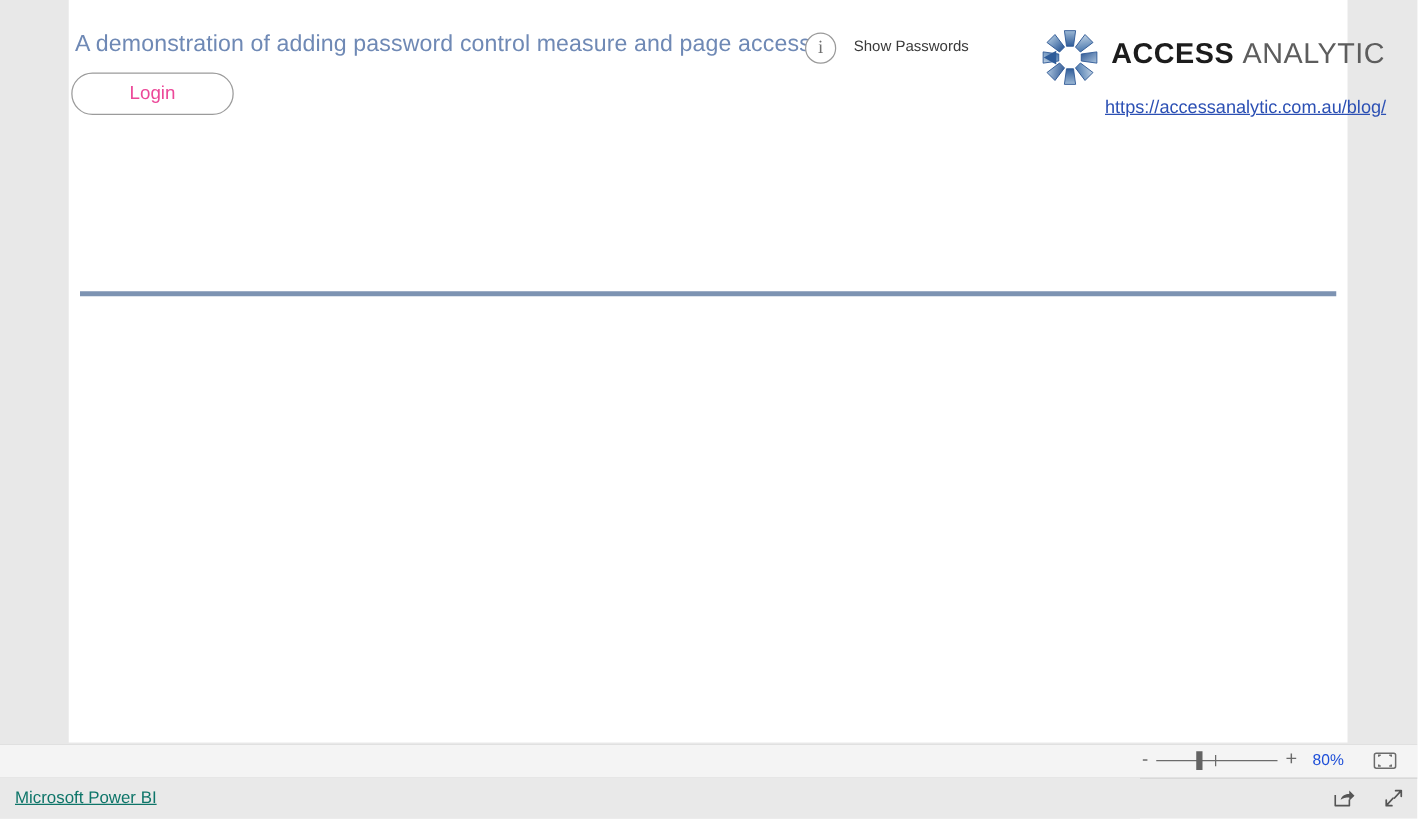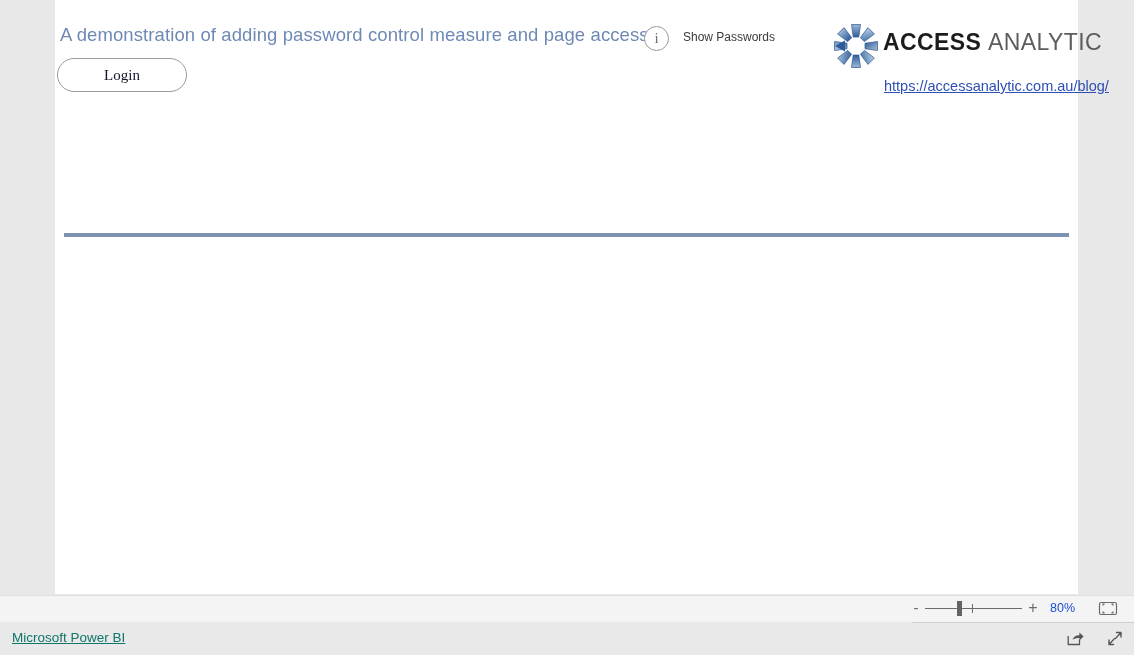--- a/index.html
+++ b/index.html
@@ -84,23 +84,23 @@
   
   .login-button {
     position: absolute;
     left: 2px;
     top: 58px;
     width: 130px;
     height: 34px;
     border: 1.4px solid #9b9b9b;
     border-radius: 17px;
     background: #ffffff;
-    color: #0f172a;
+    color: #ec4899;
     font-size: 15px;
-    font-family: Liberation Serif, serif;
+    font-family: Liberation Sans, sans-serif;
     cursor: pointer;
     padding: 0;
     line-height: 32px;
     text-align: center;
   }
 
   
   .logo-block {
     position: absolute;
     left: 773px;
@@ -110,21 +110,21 @@
   }
   .logo-mark {
     position: absolute;
     left: 2px;
     top: 2px;
     width: 52px;
     height: 52px;
   }
   .logo-wordmark {
     position: absolute;
-    left: 55px;
+    left: 61px;
     top: 11px;
     white-space: nowrap;
     font-size: 23px;
     letter-spacing: 0.4px;
     text-align: right;
   }
   .logo-wordmark .wm-bold {
     font-weight: bold;
     color: #1c1c1c;
   }

